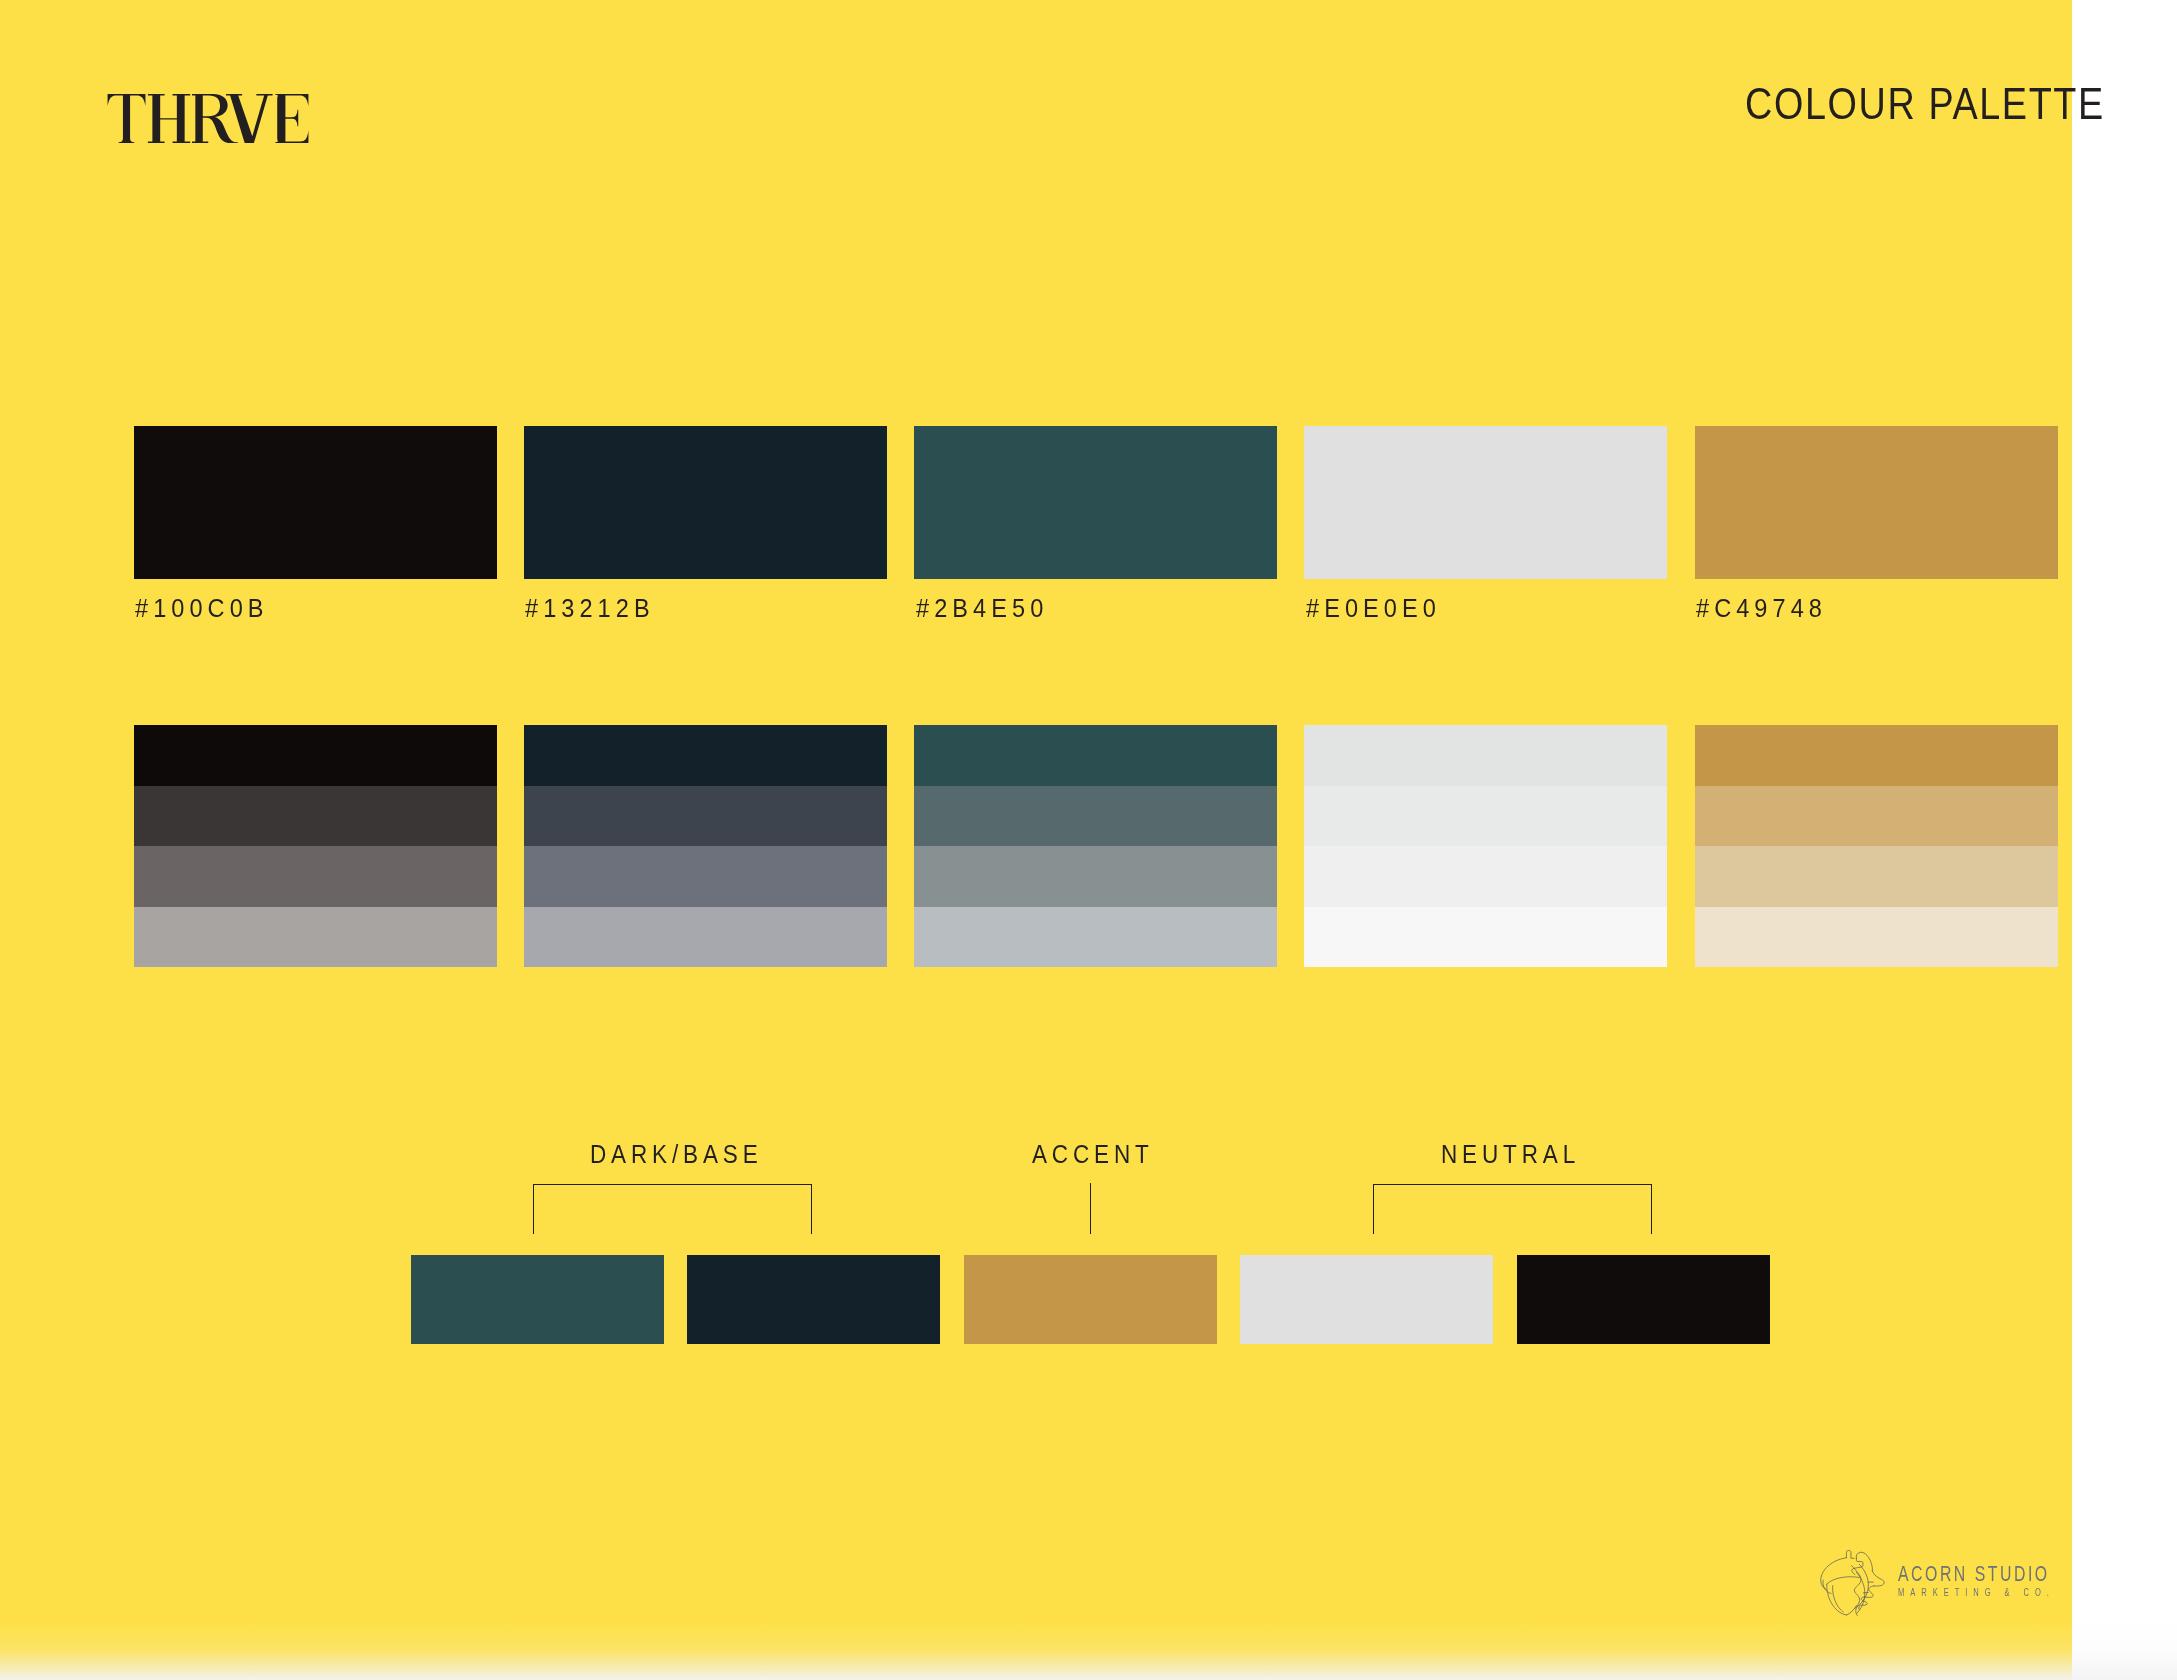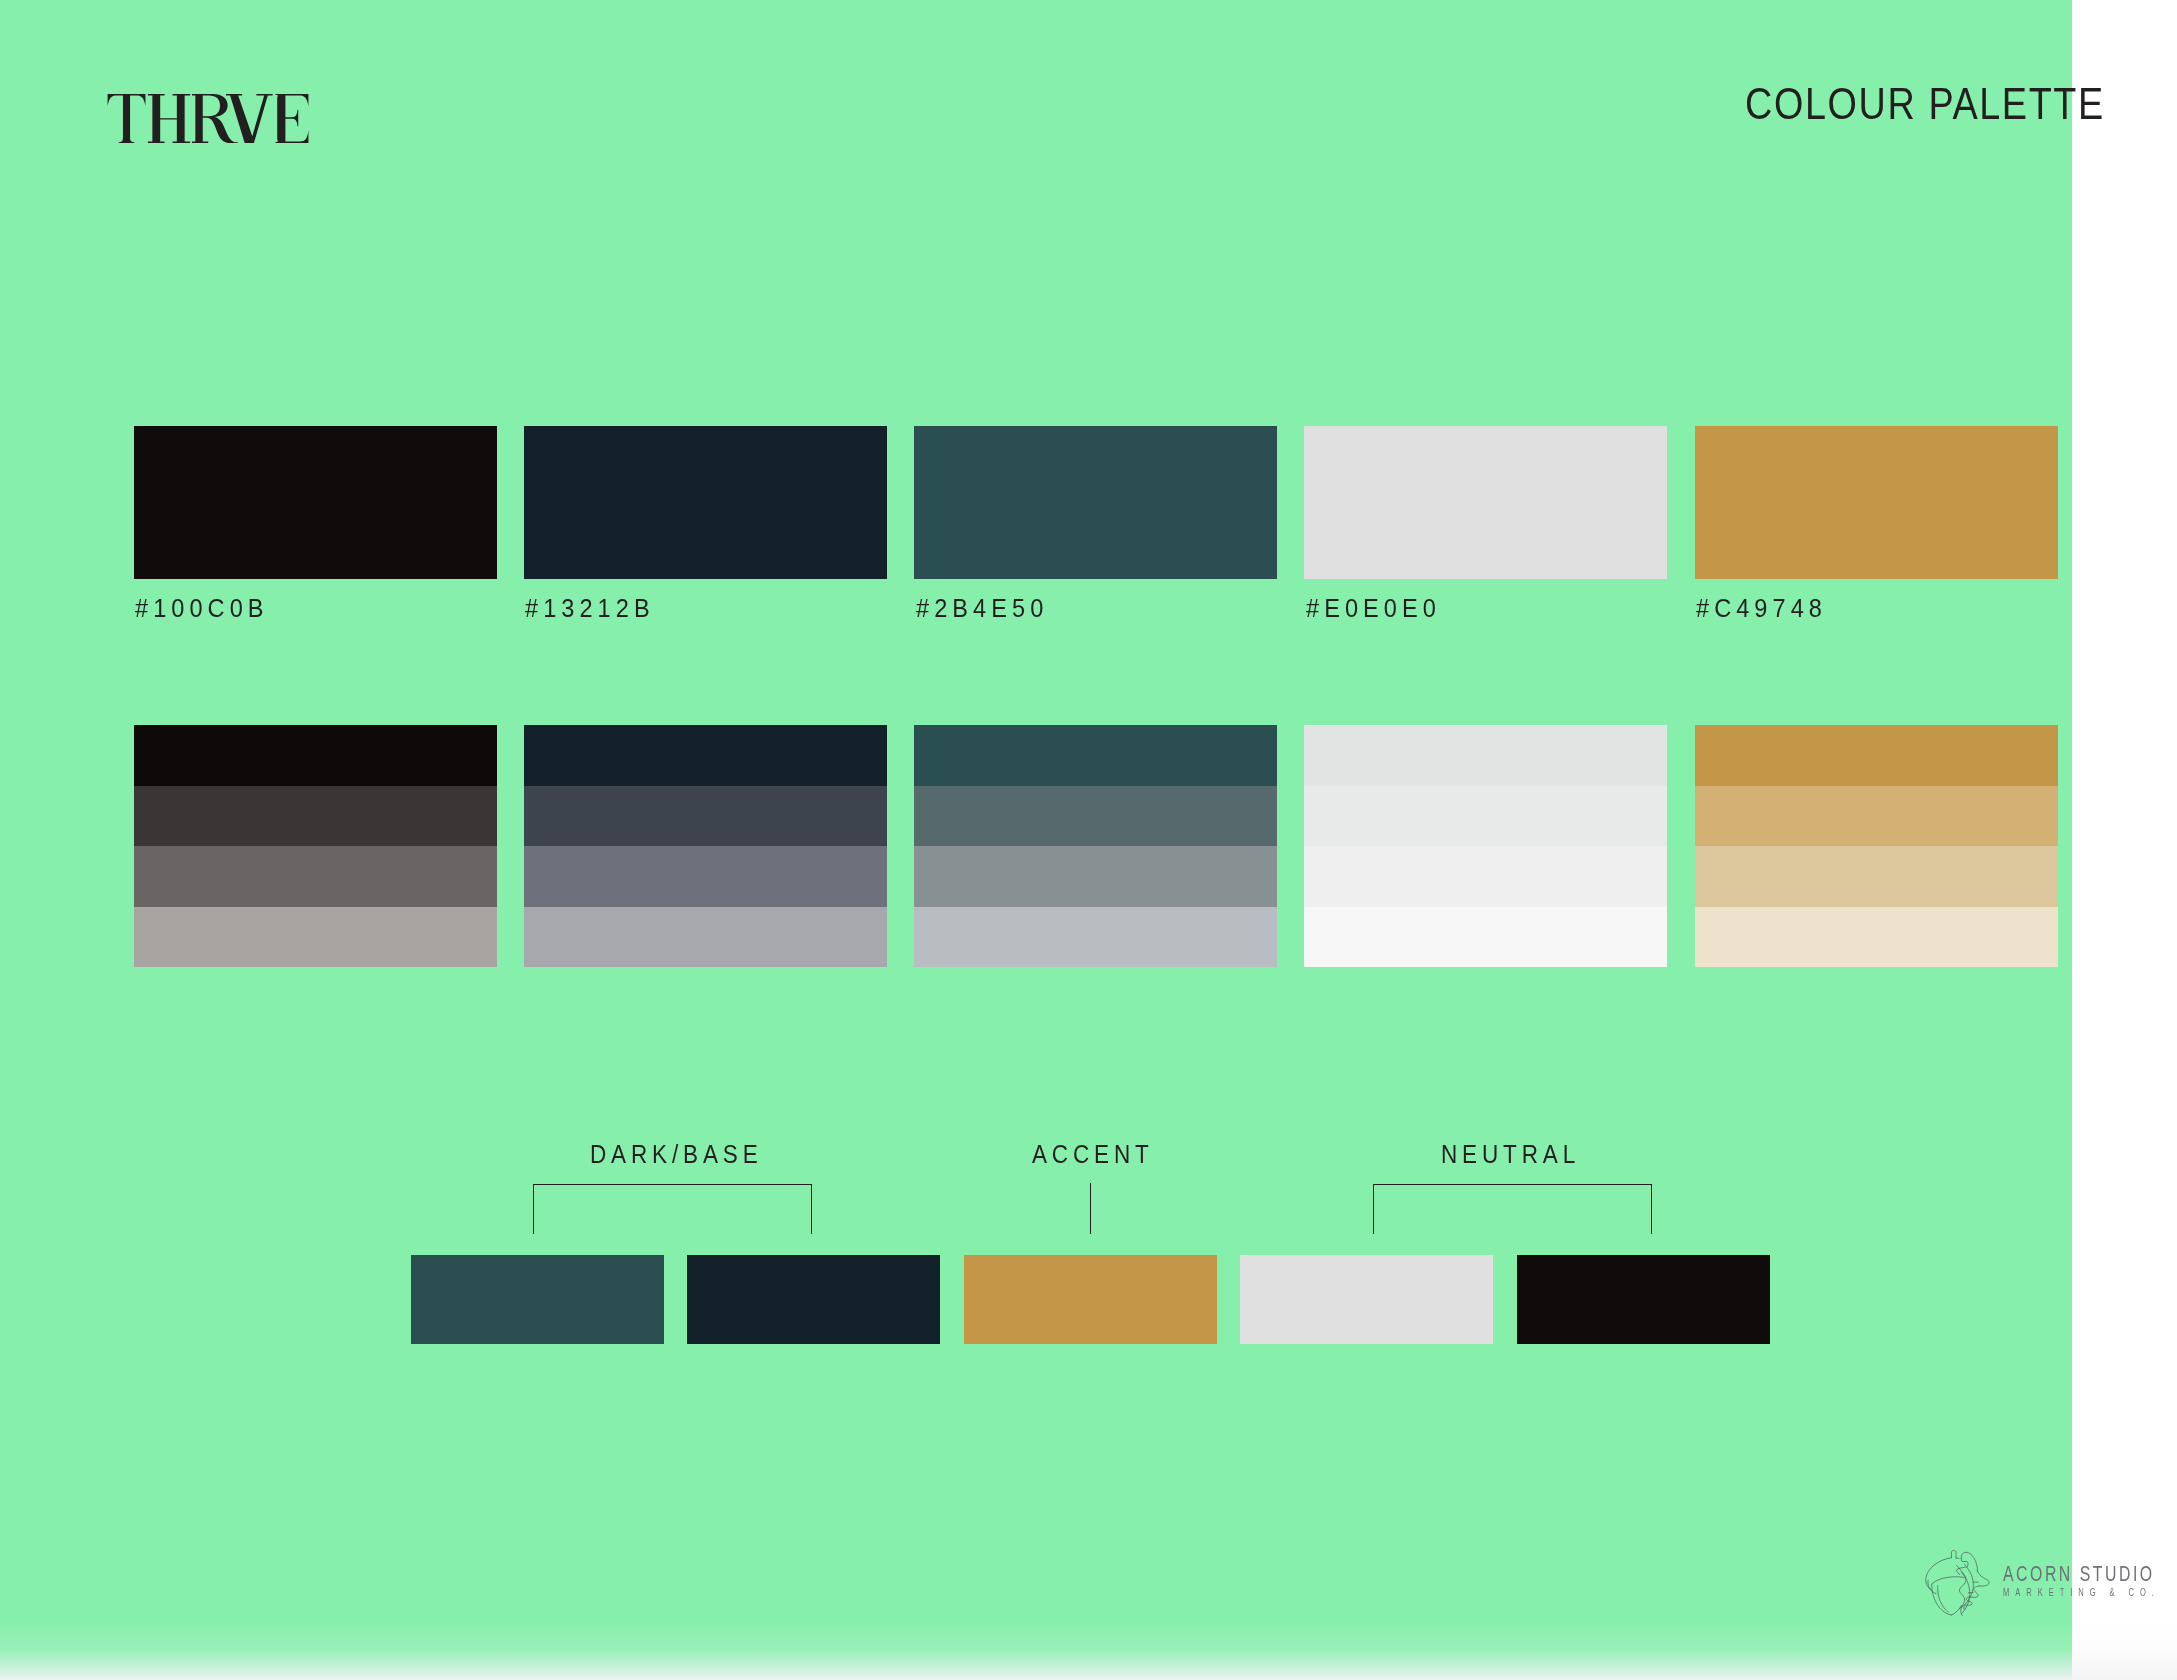--- a/index.html
+++ b/index.html
@@ -1,20 +1,20 @@
 <!DOCTYPE html>
 <html><head>
 <meta charset="utf-8">
 <title>Colour Palette</title>
 <style>
   html,body{margin:0;padding:0;background:#fff;}
   body{width:2178px;height:1680px;overflow:hidden;
        font-family:"Liberation Sans",sans-serif;
        -webkit-font-smoothing:antialiased;}
-  .slide{position:relative;width:2072px;height:1680px;background:#86efac;text-align:center;}
+  .slide{position:relative;width:2072px;height:1680px;background:#fde047;text-align:center;}
 
   
   #brand-logo{position:absolute;left:107px;top:94px;width:202px;height:49px;}
   #brand-logo svg{display:block;width:202px;height:49px;overflow:visible;}
 
   
   #page-title{position:absolute;left:1745px;top:81px;
     font-size:45px;line-height:1;letter-spacing:1.9px;
     transform:scaleX(0.84) translateZ(0);transform-origin:left top;backface-visibility:hidden;
     color:#231f20;font-weight:400;white-space:nowrap;}
@@ -35,21 +35,21 @@
     letter-spacing:5.4px;color:#231f20;white-space:nowrap;
     transform:scaleX(0.90) translateZ(0);transform-origin:left top;
     backface-visibility:hidden;}
   .brk{position:absolute;}
   .brk i{position:absolute;background:#231f20;display:block;}
 
   
   .use-sw{position:absolute;top:1255px;width:253px;height:89px;}
 
   
-  #footer-logo{position:absolute;left:1924px;top:1549px;width:229px;height:67px;}
+  #footer-logo{position:absolute;left:1819px;top:1549px;width:229px;height:67px;}
   #footer-logo svg{display:block;position:absolute;left:0;top:0;}
   .fl-txt{position:absolute;color:#6e7276;white-space:nowrap;transform-origin:left top;
     -webkit-font-smoothing:antialiased;backface-visibility:hidden;}
   #fl-name{left:79px;top:13.6px;font-size:22px;line-height:1;letter-spacing:3.5px;
     transform:scaleX(0.72) translateZ(0);}
   #fl-tag{left:79px;top:38px;font-size:10.8px;line-height:1;letter-spacing:8.5px;
     transform:scaleX(0.70) translateZ(0);}
 
   
   #page-shadow{position:absolute;left:0;bottom:0;width:2178px;height:59px;

